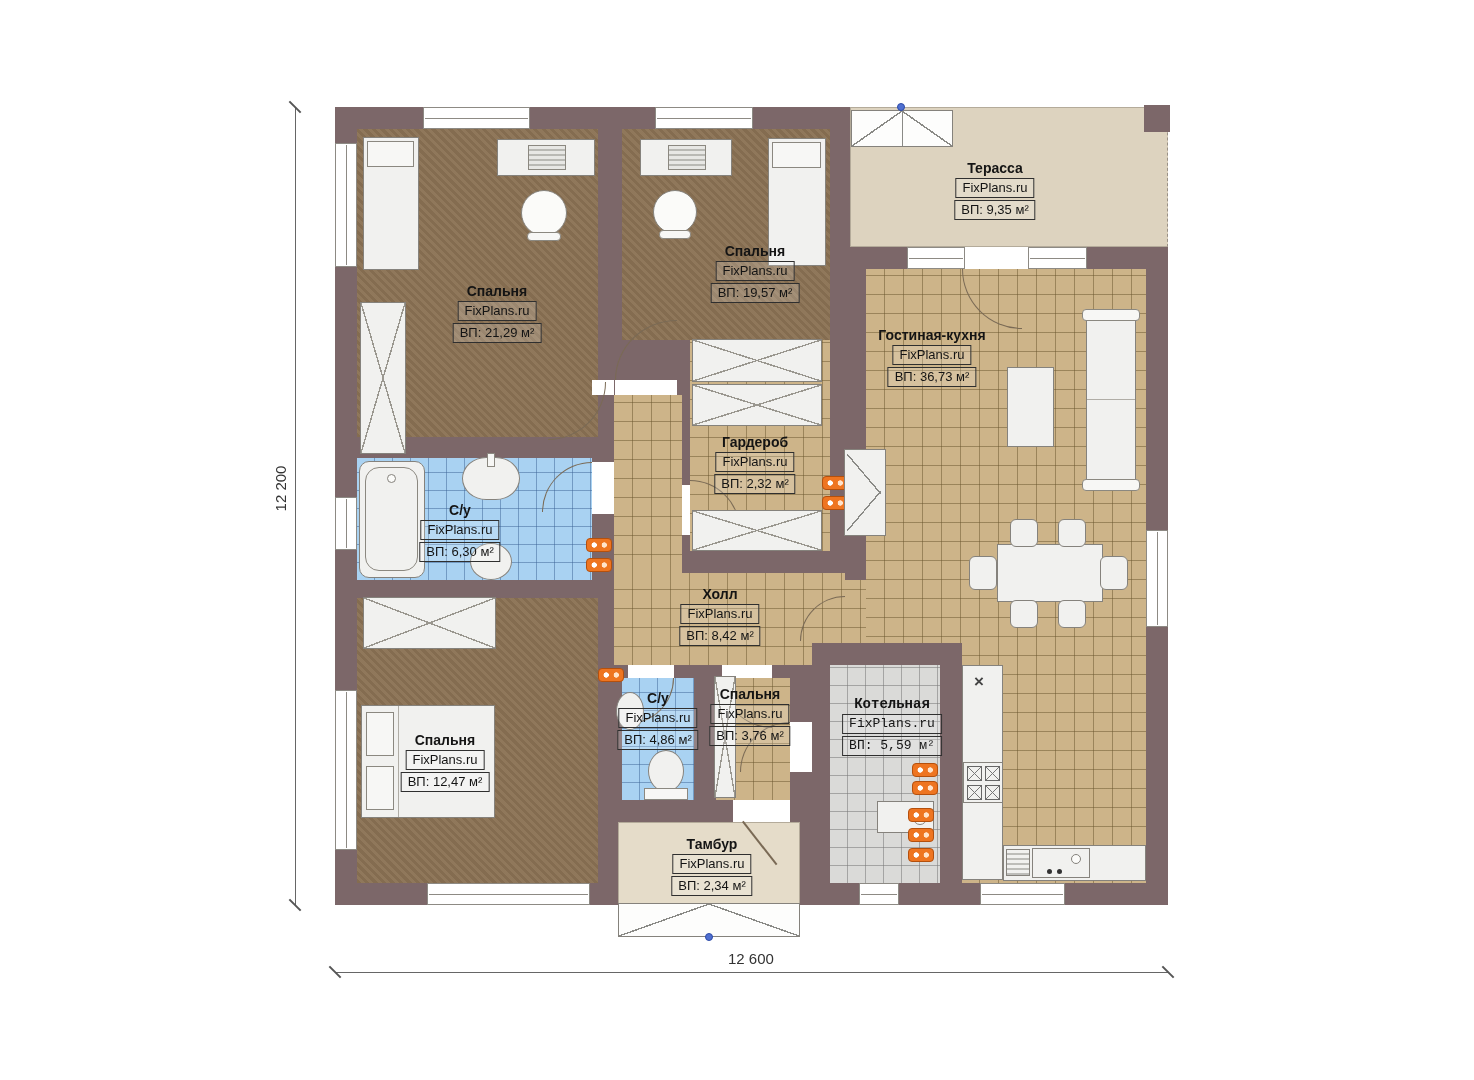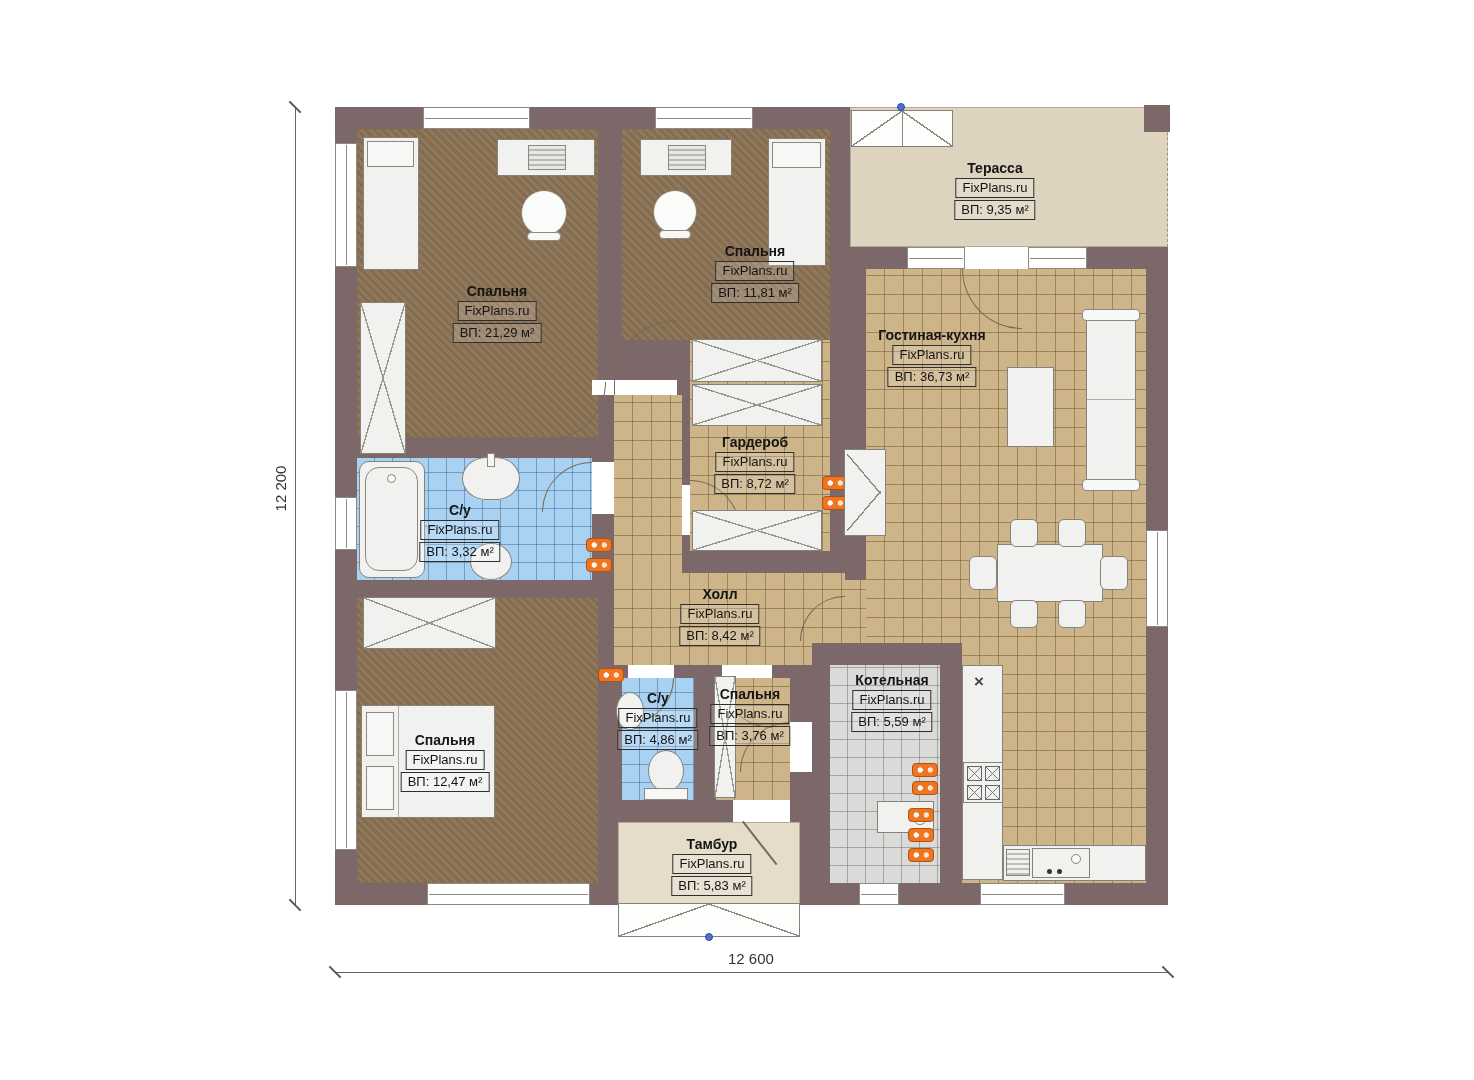--- a/index.html
+++ b/index.html
@@ -242,41 +242,41 @@
   <div class="furn" style="left:1100px;top:556px;width:28px;height:34px;border-radius:6px;"></div>
 
   <div class="rlabel" style="left:497px;top:283px;">
     <div class="rname">Спальня</div>
     <div class="rbox">FixPlans.ru</div>
     <div class="rbox">ВП: 21,29 м²</div>
   </div>
   <div class="rlabel" style="left:755px;top:243px;">
     <div class="rname">Спальня</div>
     <div class="rbox">FixPlans.ru</div>
-    <div class="rbox">ВП: 11,81 м²</div>
+    <div class="rbox">ВП: 19,57 м²</div>
   </div>
   <div class="rlabel" style="left:995px;top:160px;">
     <div class="rname">Терасса</div>
     <div class="rbox">FixPlans.ru</div>
     <div class="rbox">ВП: 9,35 м²</div>
   </div>
   <div class="rlabel" style="left:932px;top:327px;">
     <div class="rname">Гостиная-кухня</div>
     <div class="rbox">FixPlans.ru</div>
     <div class="rbox">ВП: 36,73 м²</div>
   </div>
   <div class="rlabel" style="left:755px;top:434px;">
     <div class="rname">Гардероб</div>
     <div class="rbox">FixPlans.ru</div>
-    <div class="rbox">ВП: 8,72 м²</div>
+    <div class="rbox">ВП: 2,32 м²</div>
   </div>
   <div class="rlabel" style="left:460px;top:502px;">
     <div class="rname">С/у</div>
     <div class="rbox">FixPlans.ru</div>
-    <div class="rbox">ВП: 3,32 м²</div>
+    <div class="rbox">ВП: 6,30 м²</div>
   </div>
   <div class="rlabel" style="left:720px;top:586px;">
     <div class="rname">Холл</div>
     <div class="rbox">FixPlans.ru</div>
     <div class="rbox">ВП: 8,42 м²</div>
   </div>
   <div class="rlabel" style="left:445px;top:732px;">
     <div class="rname">Спальня</div>
     <div class="rbox">FixPlans.ru</div>
     <div class="rbox">ВП: 12,47 м²</div>
@@ -284,29 +284,29 @@
   <div class="rlabel" style="left:658px;top:690px;">
     <div class="rname">С/у</div>
     <div class="rbox">FixPlans.ru</div>
     <div class="rbox">ВП: 4,86 м²</div>
   </div>
   <div class="rlabel" style="left:750px;top:686px;">
     <div class="rname">Спальня</div>
     <div class="rbox">FixPlans.ru</div>
     <div class="rbox">ВП: 3,76 м²</div>
   </div>
-  <div class="rlabel" style="left:892px;top:672px;">
+  <div class="rlabel" style="left:892px;top:696px;font-family:Liberation Mono, monospace;">
     <div class="rname">Котельная</div>
     <div class="rbox">FixPlans.ru</div>
     <div class="rbox">ВП: 5,59 м²</div>
   </div>
   <div class="rlabel" style="left:712px;top:836px;">
     <div class="rname">Тамбур</div>
     <div class="rbox">FixPlans.ru</div>
-    <div class="rbox">ВП: 5,83 м²</div>
+    <div class="rbox">ВП: 2,34 м²</div>
   </div>
 
   <div class="dimline" style="left:295px;top:107px;width:1px;height:798px;"></div>
   <div class="tick" style="left:287px;top:106px;"></div>
   <div class="tick" style="left:287px;top:904px;"></div>
   <div class="dimtext" style="left:258px;top:480px;transform:rotate(-90deg);transform-origin:center;">12 200</div>
 
   <div class="dimline" style="left:335px;top:972px;width:833px;height:1px;"></div>
   <div class="tick" style="left:327px;top:971px;"></div>
   <div class="tick" style="left:1160px;top:971px;"></div>

